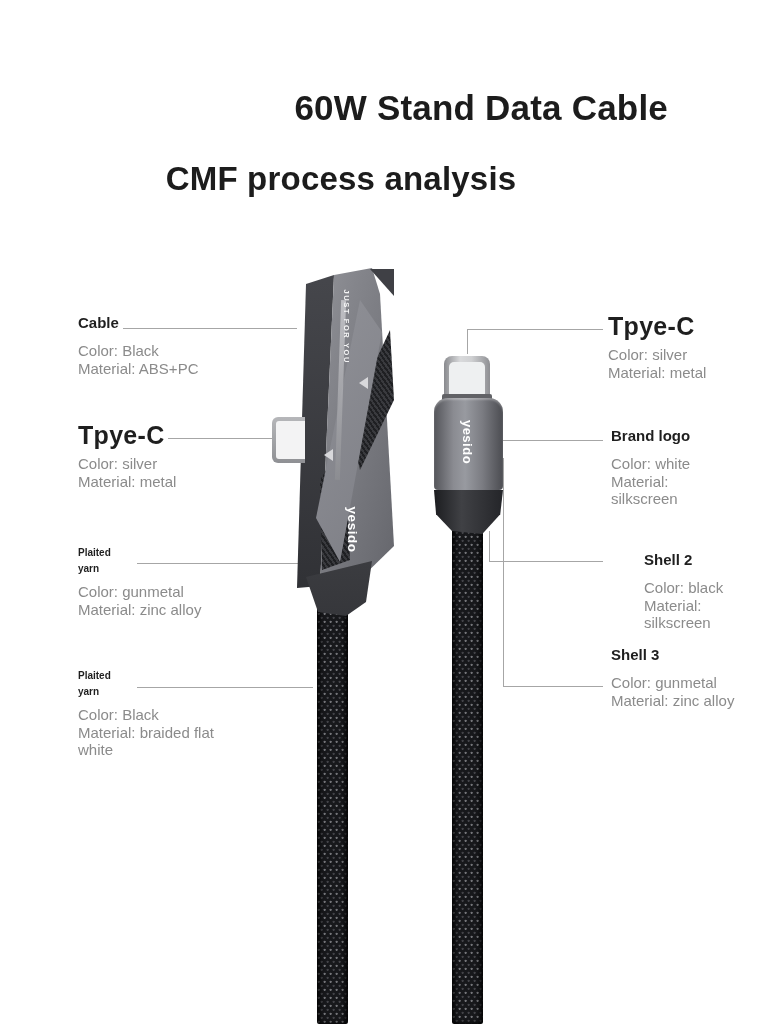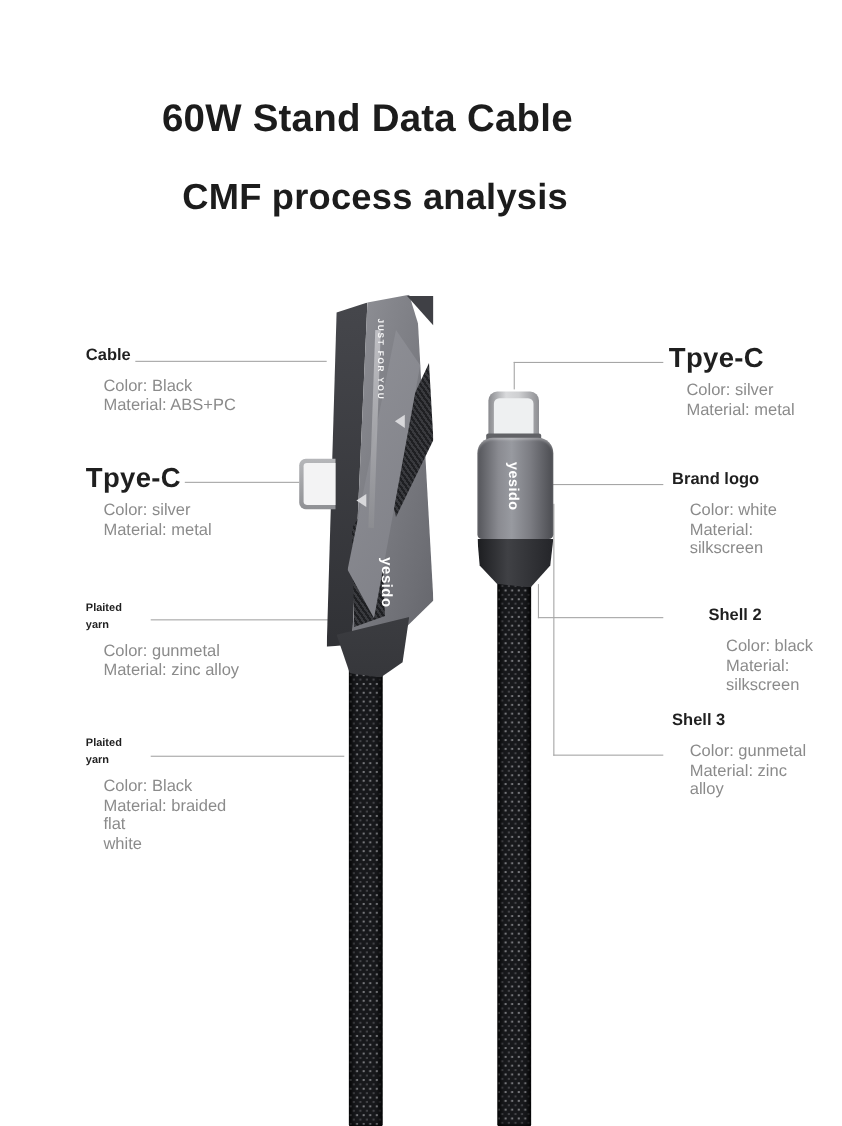--- a/index.html
+++ b/index.html
@@ -2,34 +2,34 @@
 <html><head>
 <meta charset="utf-8">
 <style>
   html,body{margin:0;padding:0;background:#ffffff;}
   .stage{
     position:relative;width:765px;height:1024px;overflow:hidden;background:#ffffff;
     font-family:"Liberation Sans","DejaVu Sans",sans-serif;
   }
   
   .title{
-    position:absolute;left:0;top:88px;width:668px;margin:0;text-align:center;
+    position:absolute;left:0;top:88px;width:668px;margin:0;text-align:right;
     font-size:35px;font-weight:700;color:#1c1c1c;letter-spacing:.2px;
   }
   .subtitle{
     position:absolute;left:0;top:160px;width:682px;margin:0;text-align:center;
     font-size:33px;font-weight:700;color:#1c1c1c;letter-spacing:.2px;
   }
   
   .callout{position:absolute;z-index:3;}
   .co-head{font-weight:700;color:#1f1f1f;}
   .h-md{font-size:15px;line-height:18px;margin-bottom:10px;}
   .h-lg{font-size:25px;line-height:30px;margin-bottom:5px;letter-spacing:.3px;}
   .h-sm{font-size:10px;line-height:15.5px;width:56px;margin-bottom:7px;}
-  .co-detail{font-size:15px;line-height:17.5px;color:#8b8b8b;margin-left:16px;}
+  .co-detail{font-size:15px;line-height:17.5px;color:#8b8b8b;}
   
   .lead{position:absolute;background:#a6a6a6;z-index:1;}
   
   .art{position:absolute;z-index:2;}
   .facet{position:absolute;inset:0;}
   
   .braid{
     position:absolute;z-index:2;
     background-color:#17181b;
     background-image:

